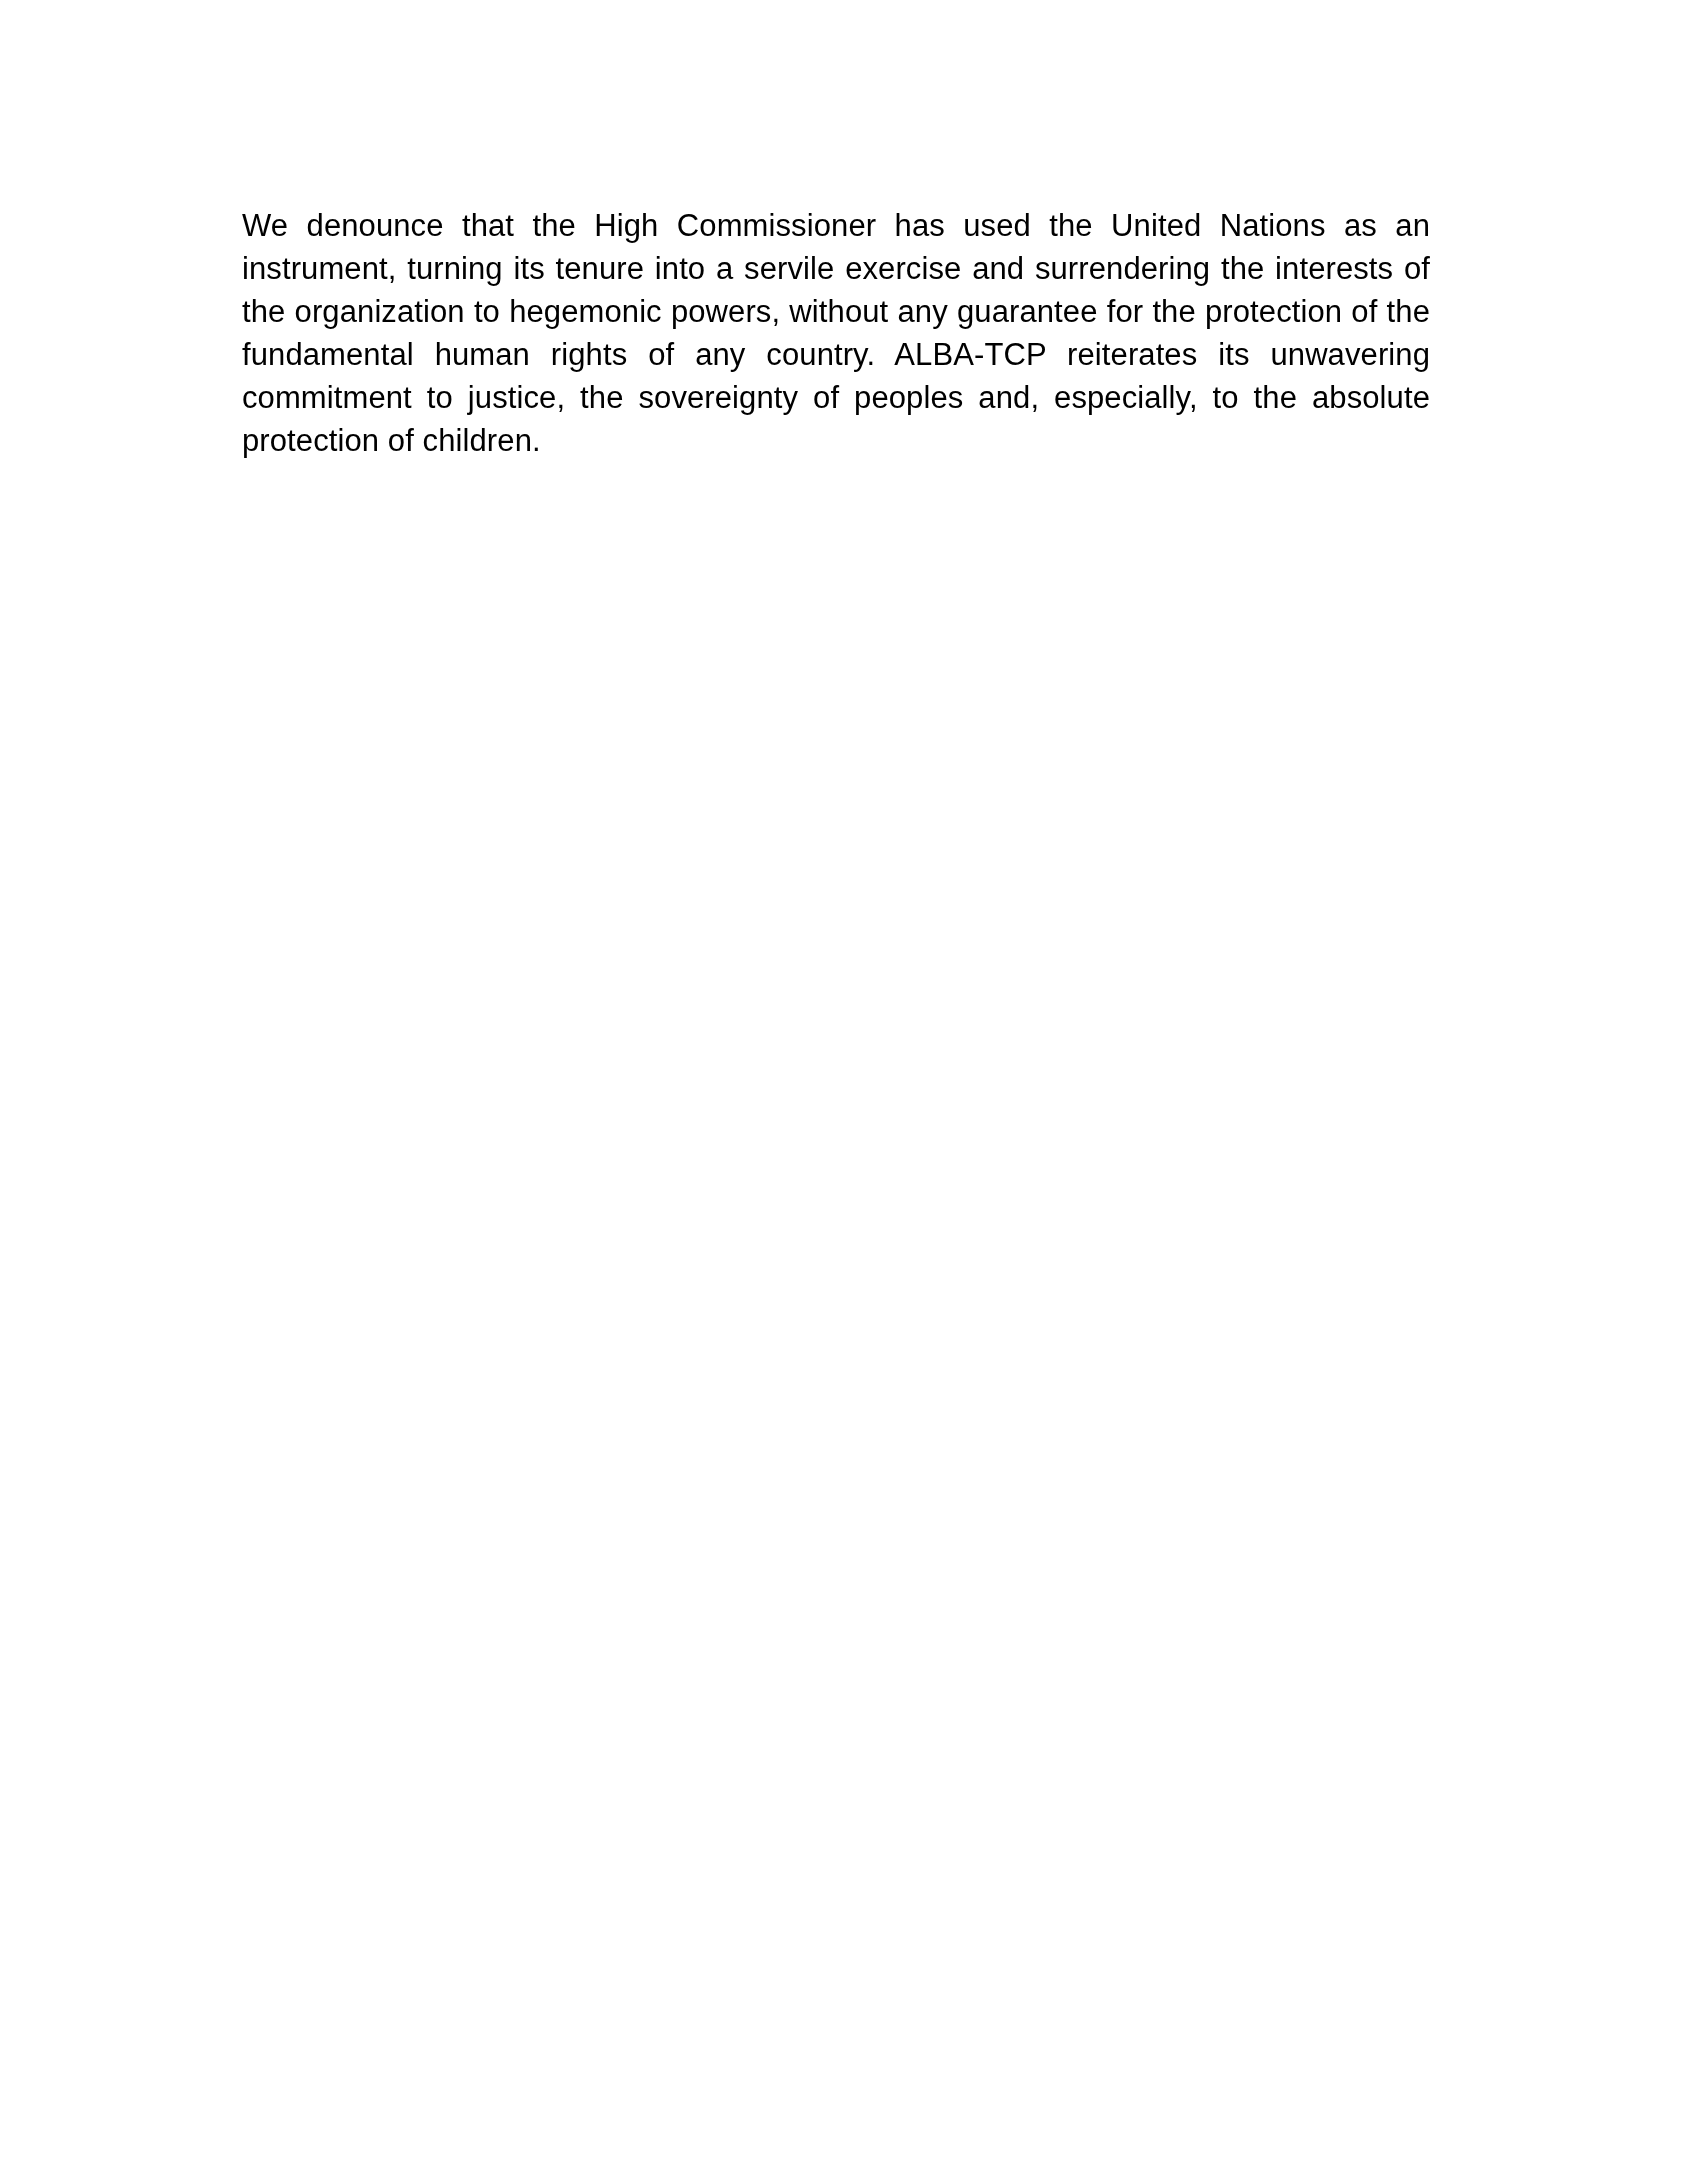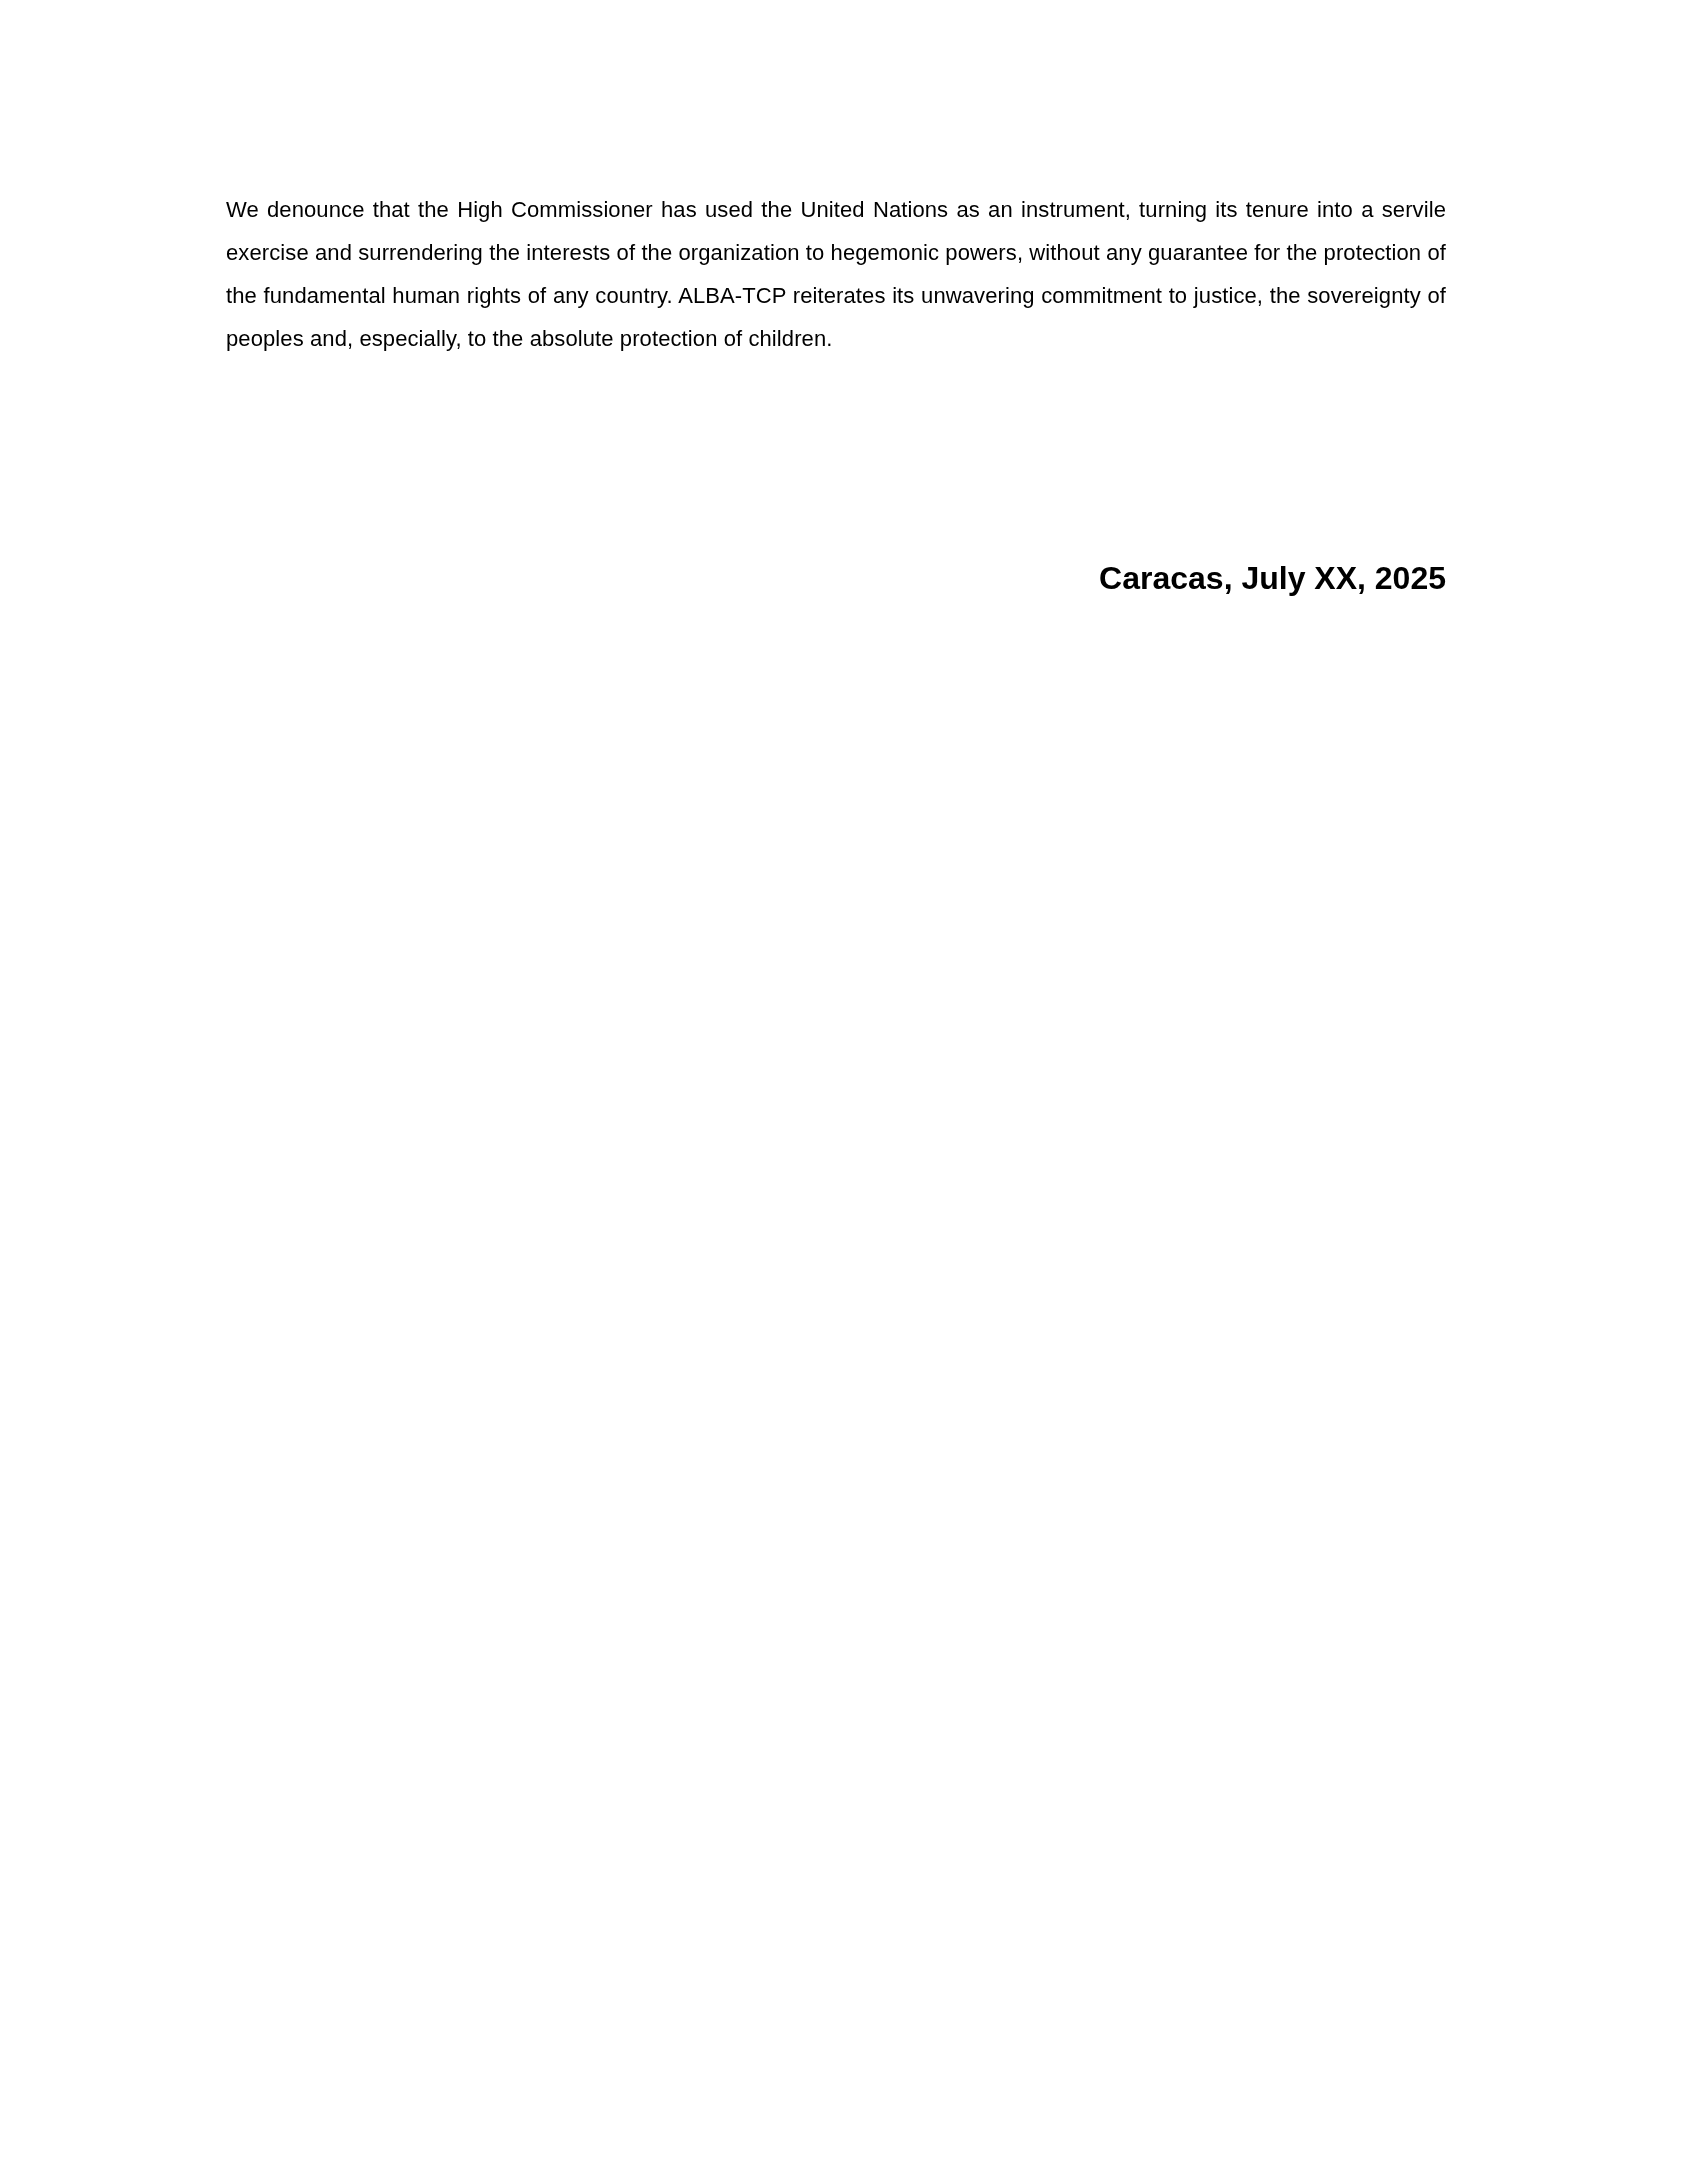--- a/index.html
+++ b/index.html
@@ -17,38 +17,37 @@
     color: #000000;
     box-sizing: border-box;
   }
   .doc-content {
     position: absolute;
     top: 188px;
     left: 226px;
     width: 1220px;
   }
   .doc-paragraph {
-    font-size: 22px;
+    font-size: 31px;
     line-height: 43px;
     text-align: justify;
     text-justify: inter-word;
     letter-spacing: 0.1px;
-    margin: 0;
+    margin: 16px;
   }
   .doc-dateline {
     font-size: 32px;
     line-height: 43px;
     font-weight: bold;
     text-align: right;
     margin: 0;
     margin-top: 197px;
   }
 </style>
 </head>
 <body>
 
 <div class="page">
   <div class="doc-content">
     <p class="doc-paragraph">We denounce that the High Commissioner has used the United Nations as an instrument, turning its tenure into a servile exercise and surrendering the interests of the organization to hegemonic powers, without any guarantee for the protection of the fundamental human rights of any country. ALBA-TCP reiterates its unwavering commitment to justice, the sovereignty of peoples and, especially, to the absolute protection of children.</p>
-    <p class="doc-dateline">Caracas, July XX, 2025</p>
   </div>
 </div>
 
 
 </body></html>

